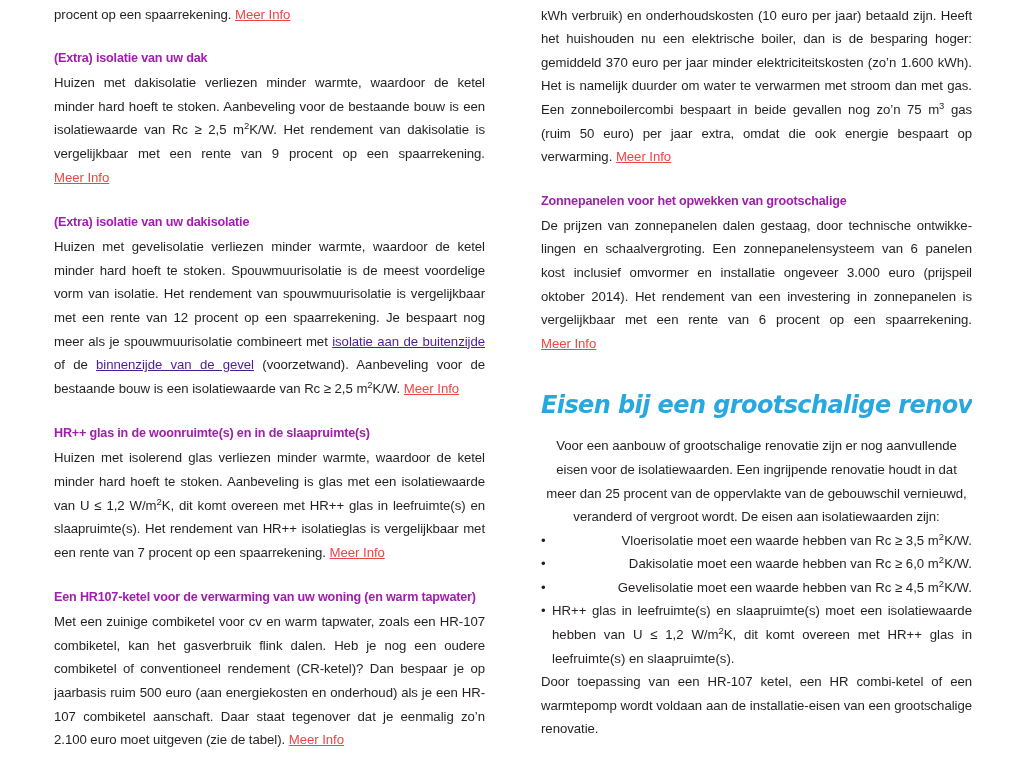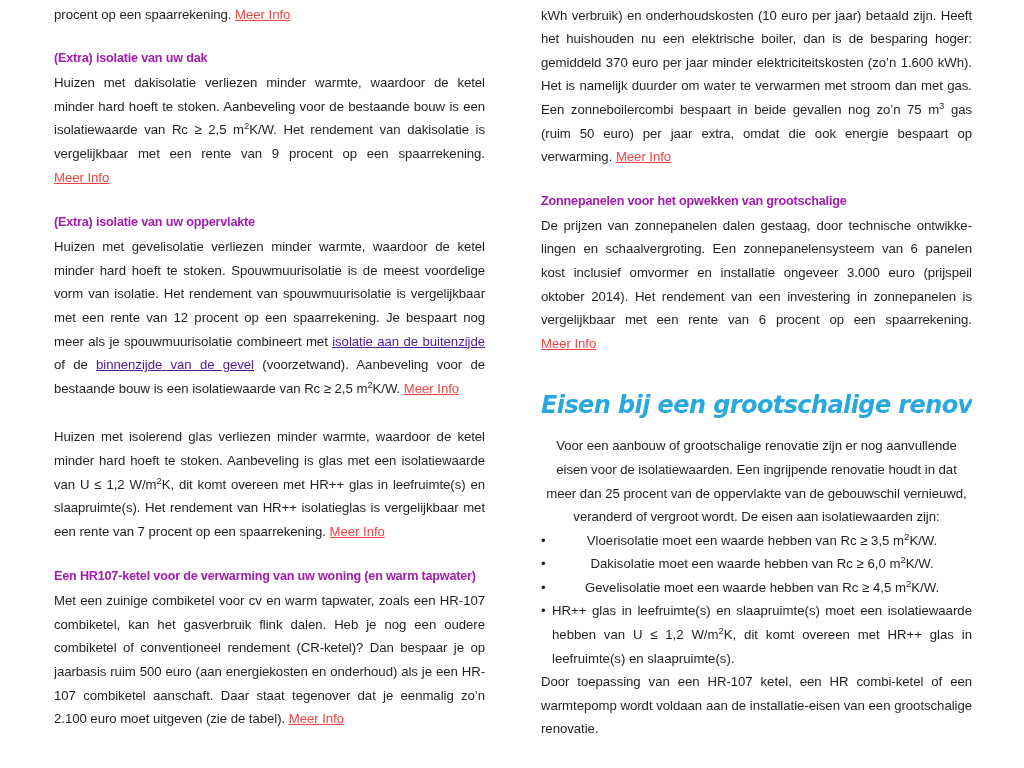--- a/index.html
+++ b/index.html
@@ -94,21 +94,21 @@
     position: relative;
     padding-left: 11px;
   }
   ul.eisen li::before {
     content: "\2022";
     position: absolute;
     left: 0;
     top: 0;
   }
   ul.eisen li.nobullet-just { text-align: justify; }
-  ul.eisen li.plain { padding-left: 11px; text-align: center; }
+  ul.eisen li.plain { padding-left: 11px; text-align: right; }
 
   .sup { font-size: 0.72em; vertical-align: super; line-height: 0; }
   .spacer-10 { height: 10px; }
   .spacer-18 { height: 18px; }
   .spacer-24 { height: 24px; }
 </style>
 </head>
 <body>
 
 <div class="page">
@@ -119,25 +119,26 @@
       <p class="body"><span>rendement van vloerisolatie is vergelijkbaar met een rente van acht procent op een spaarrekening. </span><a class="more" href="#">Meer Info</a></p>
 
       <div class="spacer-24"></div>
 
       <div class="block">
         <h3 class="sec-head">(Extra) isolatie van uw dak</h3>
         <p class="body"><span>Huizen met dakisolatie verliezen minder warmte, waardoor de ketel minder hard hoeft te stoken. Aanbeveling voor de bestaande bouw is een isolatiewaarde van Rc ≥ 2,5 m<span class="sup">2</span>K/W. Het rendement van dakisolatie is vergelijkbaar met een rente van 9 procent op een spaarrekening. </span><a class="more" href="#">Meer Info</a></p>
       </div>
 
       <div class="block">
-        <h3 class="sec-head">(Extra) isolatie van uw oppervlakte</h3>
+        <h3 class="sec-head">(Extra) isolatie van uw dakisolatie</h3>
         <p class="body"><span>Huizen met gevelisolatie verliezen minder warmte, waardoor de ketel minder hard hoeft te stoken. Spouwmuurisolatie is de meest voordelige vorm van isolatie. Het rendement van spouwmuurisolatie is vergelijkbaar met een rente van 12 procent op een spaarrekening. Je bespaart nog meer als je spouwmuurisolatie combineert met </span><a class="inlink" href="#">isolatie aan de buitenzijde</a><span> of de </span><a class="inlink" href="#">binnenzijde van de gevel</a><span> (voorzetwand). Aanbeveling voor de bestaande bouw is een isolatiewaarde van Rc ≥ 2,5 m<span class="sup">2</span>K/W. </span><a class="more" href="#">Meer Info</a></p>
       </div>
 
       <div class="block">
+        <h3 class="sec-head">HR++ glas in de woonruimte(s) en in de slaapruimte(s)</h3>
         <p class="body"><span>Huizen met isolerend glas verliezen minder warmte, waardoor de ketel minder hard hoeft te stoken. Aanbeveling is glas met een isolatiewaarde van U ≤ 1,2 W/m<span class="sup">2</span>K, dit komt overeen met HR++ glas in leefruimte(s) en slaapruimte(s). Het rendement van HR++ isolatieglas is vergelijkbaar met een rente van 7 procent op een spaarrekening. </span><a class="more" href="#">Meer Info</a></p>
       </div>
 
       <div class="block">
         <h3 class="sec-head">Een HR107-ketel voor de verwarming van uw woning (en warm tapwater)</h3>
         <p class="body"><span>Met een zuinige combiketel voor cv en warm tapwater, zoals een HR-107 combiketel, kan het gasverbruik flink dalen. Heb je nog een oudere combiketel of conventioneel rendement (CR-ketel)? Dan bespaar je op jaarbasis ruim 500 euro (aan energiekosten en onderhoud) als je een HR-107 combiketel aanschaft. Daar staat tegenover dat je eenmalig zo’n 2.100 euro moet uitgeven (zie de tabel). </span><a class="more" href="#">Meer Info</a></p>
       </div>
 
     </div>
   </div>

